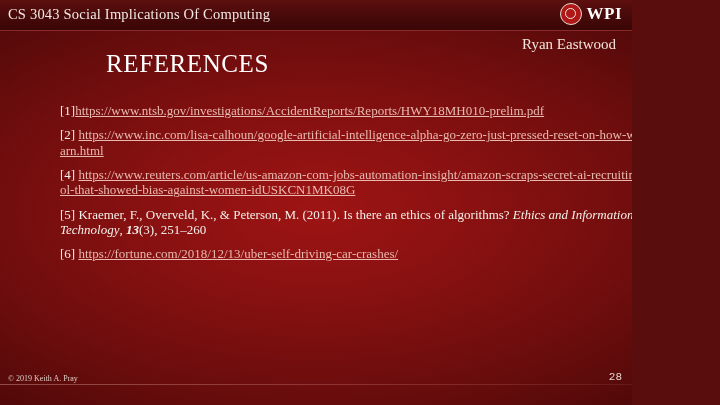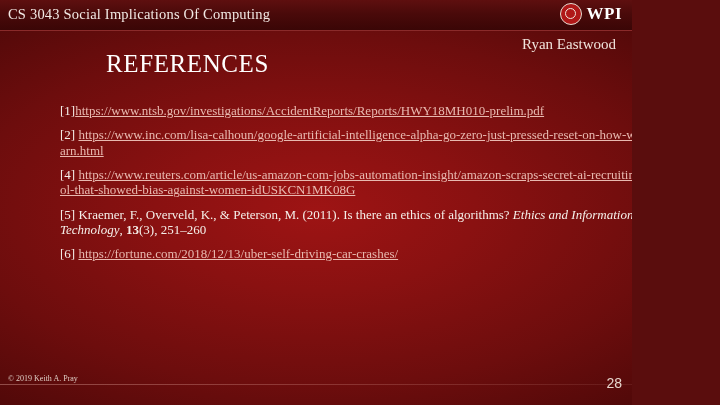--- a/index.html
+++ b/index.html
@@ -110,37 +110,38 @@
     text-decoration: underline;
     word-break: break-all;
   }
   .plain {
     color: #f5efe9;
   }
   .ital {
     font-style: italic;
   }
   .bold-ital {
+    font-style: italic;
     font-weight: bold;
   }
   .footer-left {
     position: absolute;
     left: 8px;
     bottom: 22px;
     color: #dfcfc6;
     font-size: 8px;
     font-family: "Liberation Serif", serif;
   }
   .footer-right {
     position: absolute;
     right: 10px;
-    bottom: 14px;
+    bottom: 22px;
     color: #e6d6cd;
-    font-size: 14px;
-    font-family: Liberation Sans, sans-serif;
+    font-size: 11px;
+    font-family: Liberation Mono, monospace;
   }
   .bottom-rule {
     position: absolute;
     left: 0;
     bottom: 20px;
     width: 720px;
     height: 1px;
     background: linear-gradient(to right, rgba(255,200,190,0.35), rgba(255,200,190,0.05));
   }
 </style>

